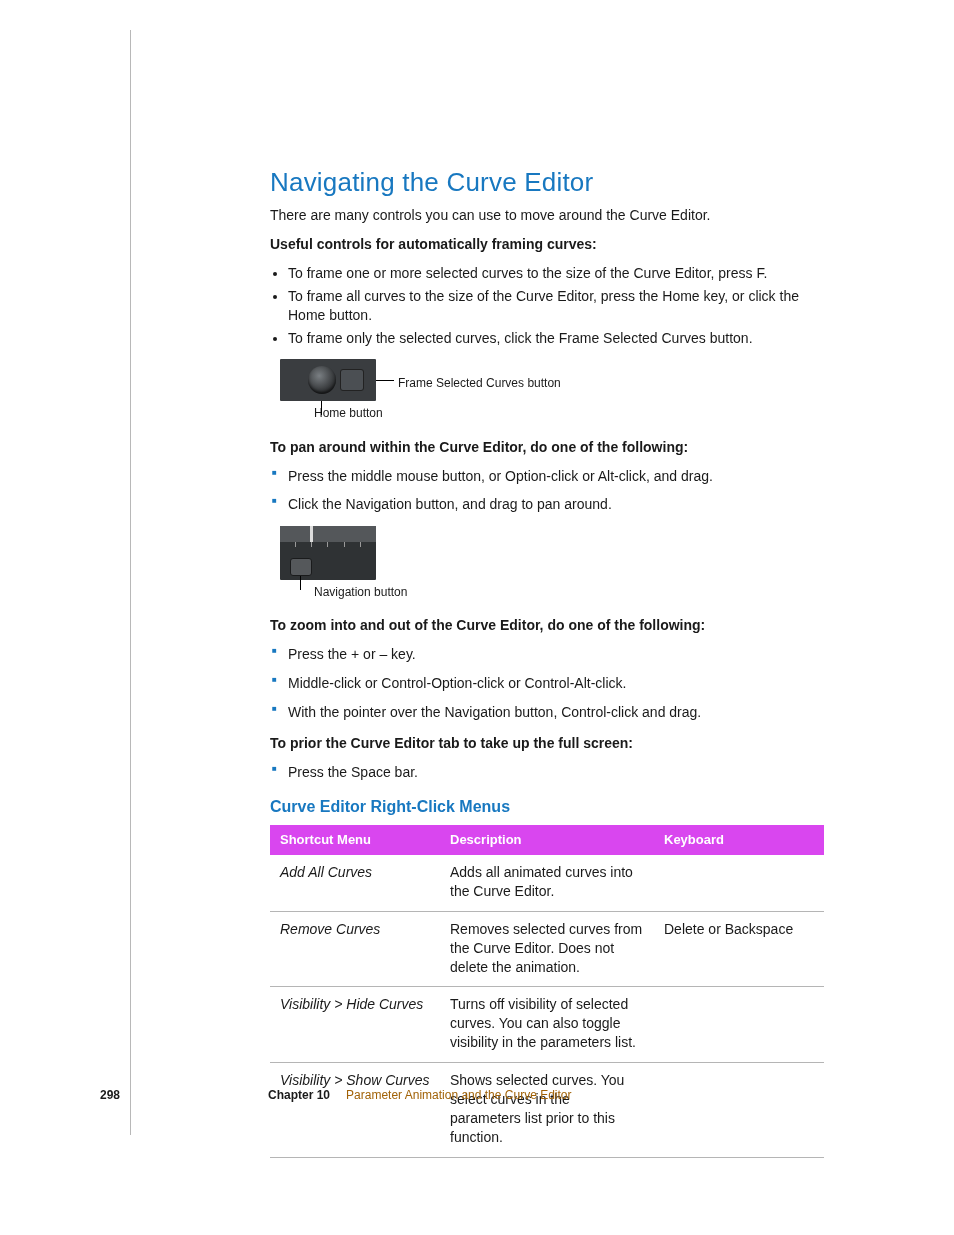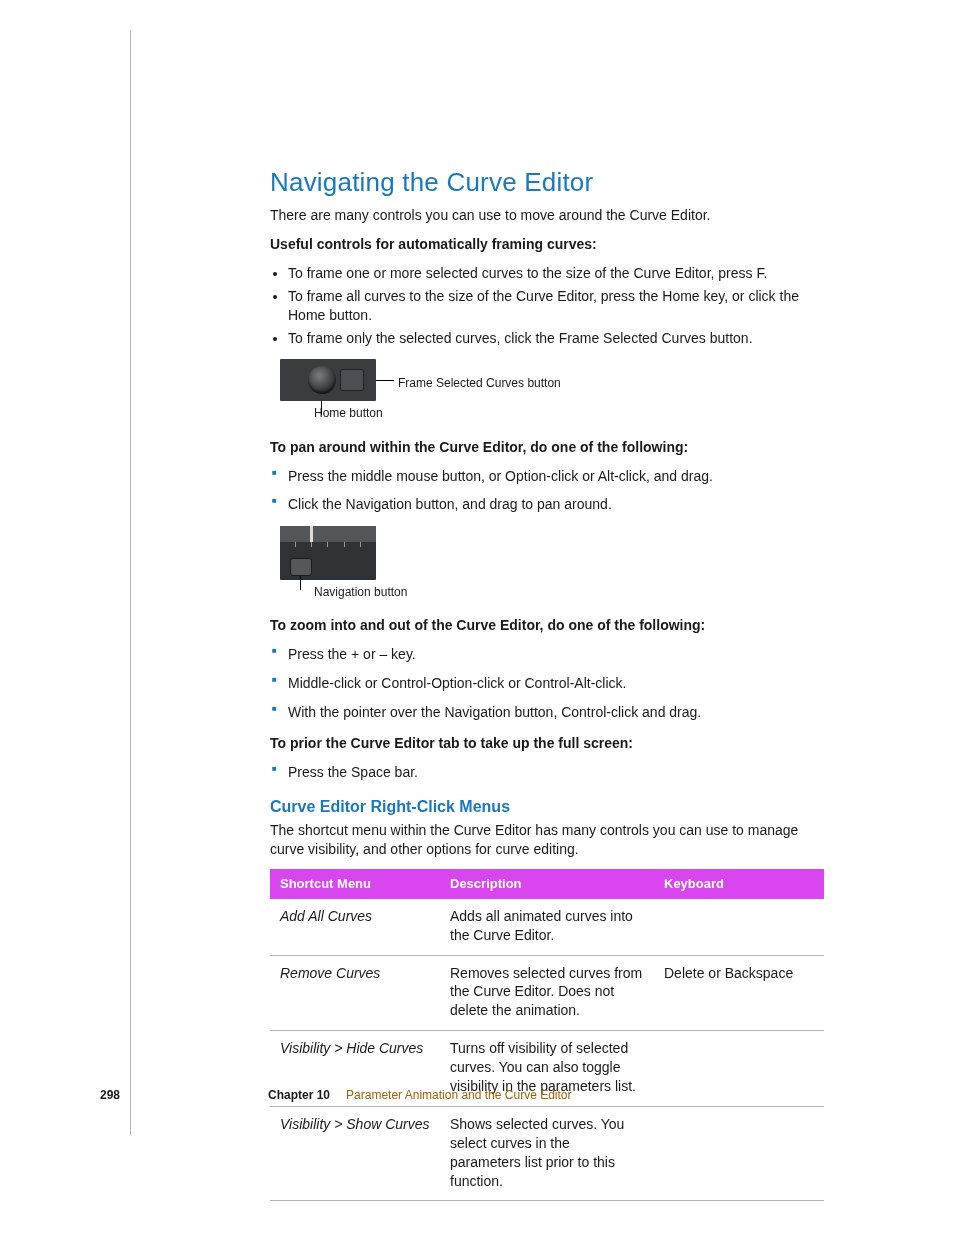--- a/index.html
+++ b/index.html
@@ -182,21 +182,20 @@
     <li>Middle-click or Control-Option-click or Control-Alt-click.</li>
     <li>With the pointer over the Navigation button, Control-click and drag.</li>
   </ul>
 
   <p class="bold-lead">To prior the Curve Editor tab to take up the full screen:</p>
   <ul class="sq">
     <li>Press the Space bar.</li>
   </ul>
 
   <h2>Curve Editor Right-Click Menus</h2>
-  <p>The shortcut menu within the Curve Editor has many controls you can use to manage curve visibility, and other options for curve editing.</p>
 
   <table class="tbl">
     <thead>
       <tr>
         <th>Shortcut Menu</th>
         <th>Description</th>
         <th>Keyboard</th>
       </tr>
     </thead>
     <tbody>

